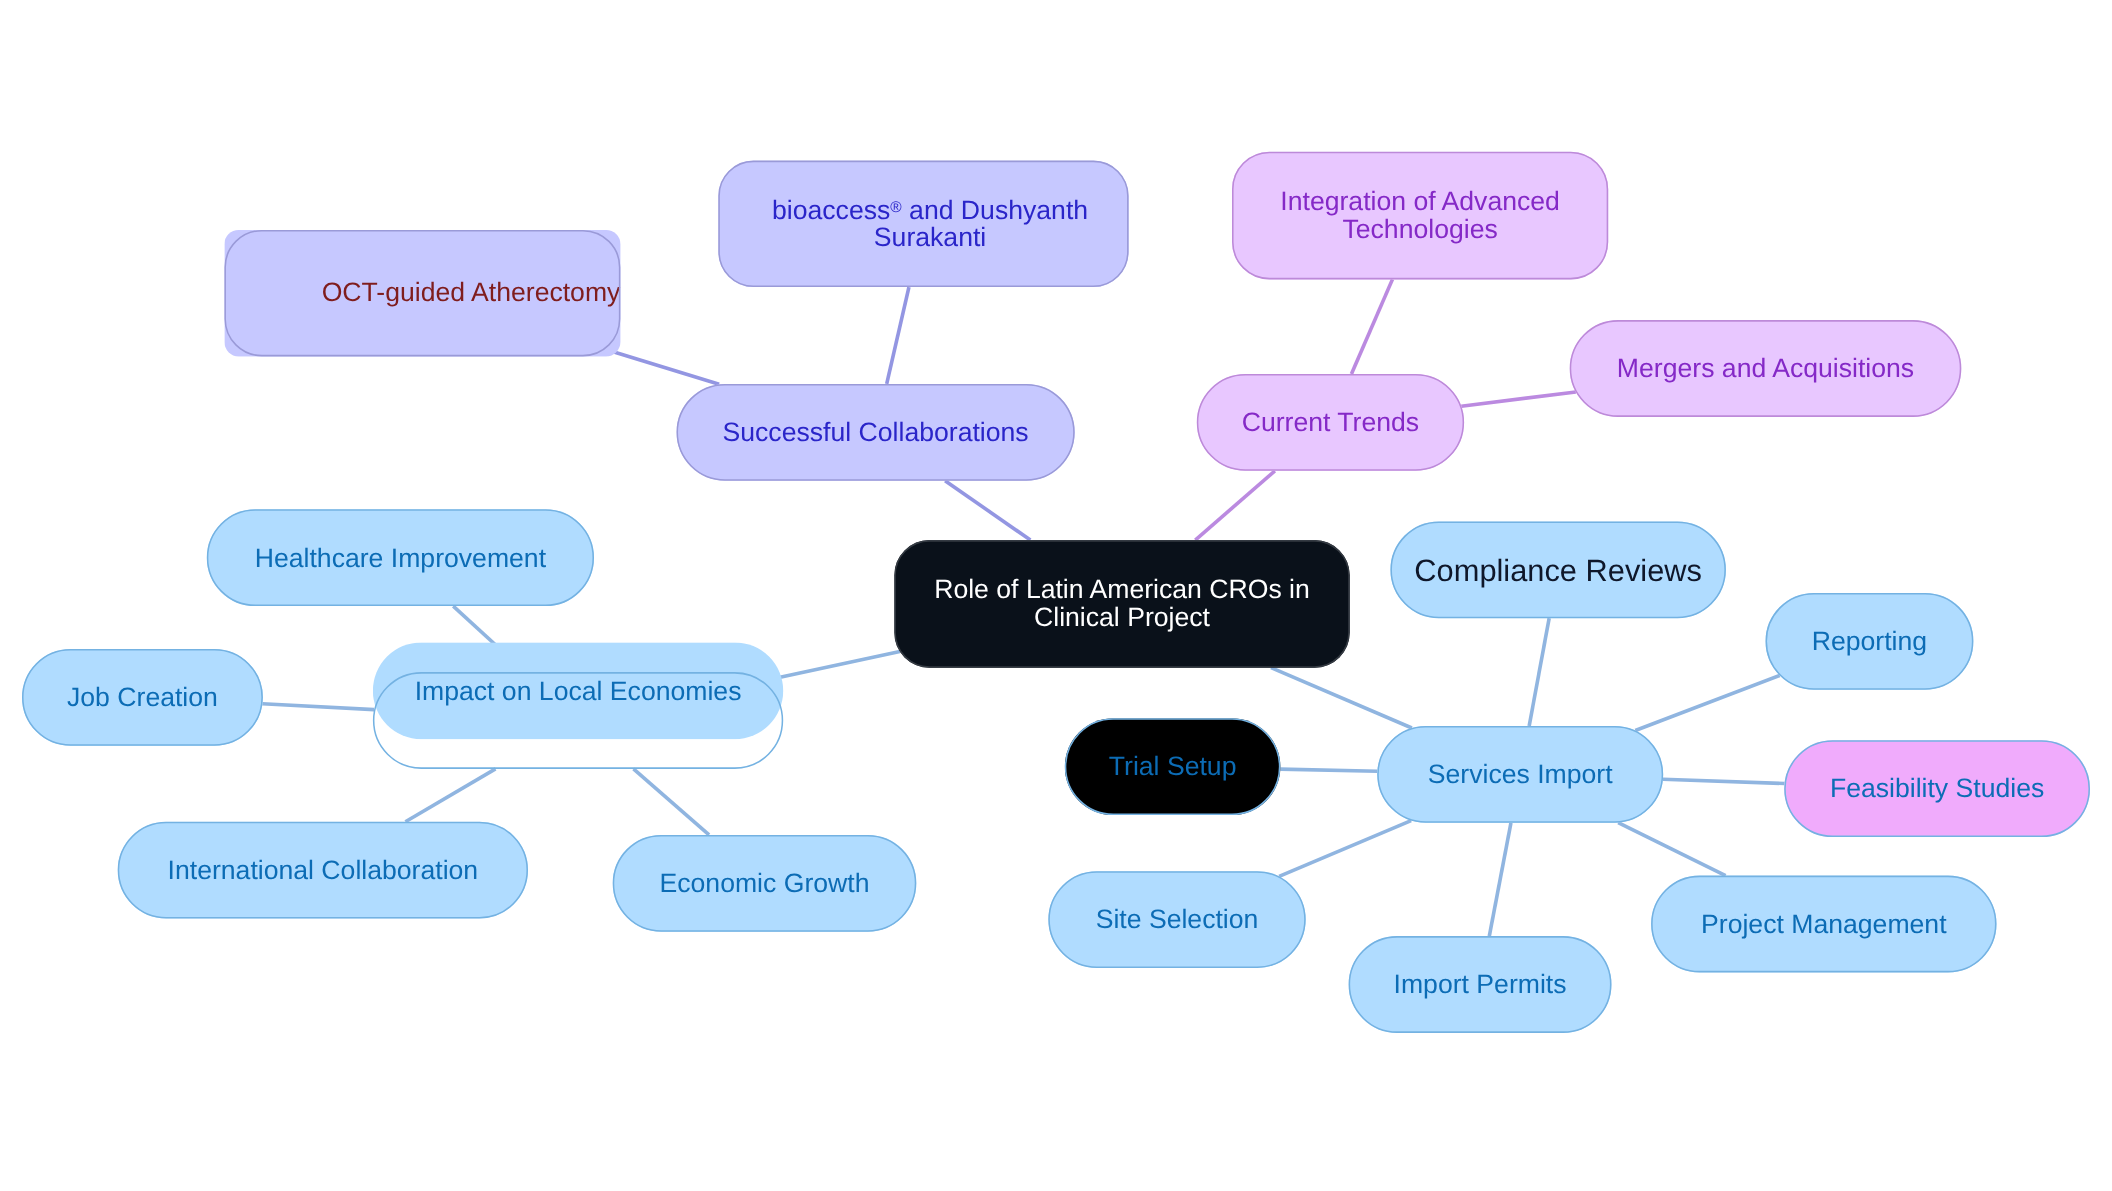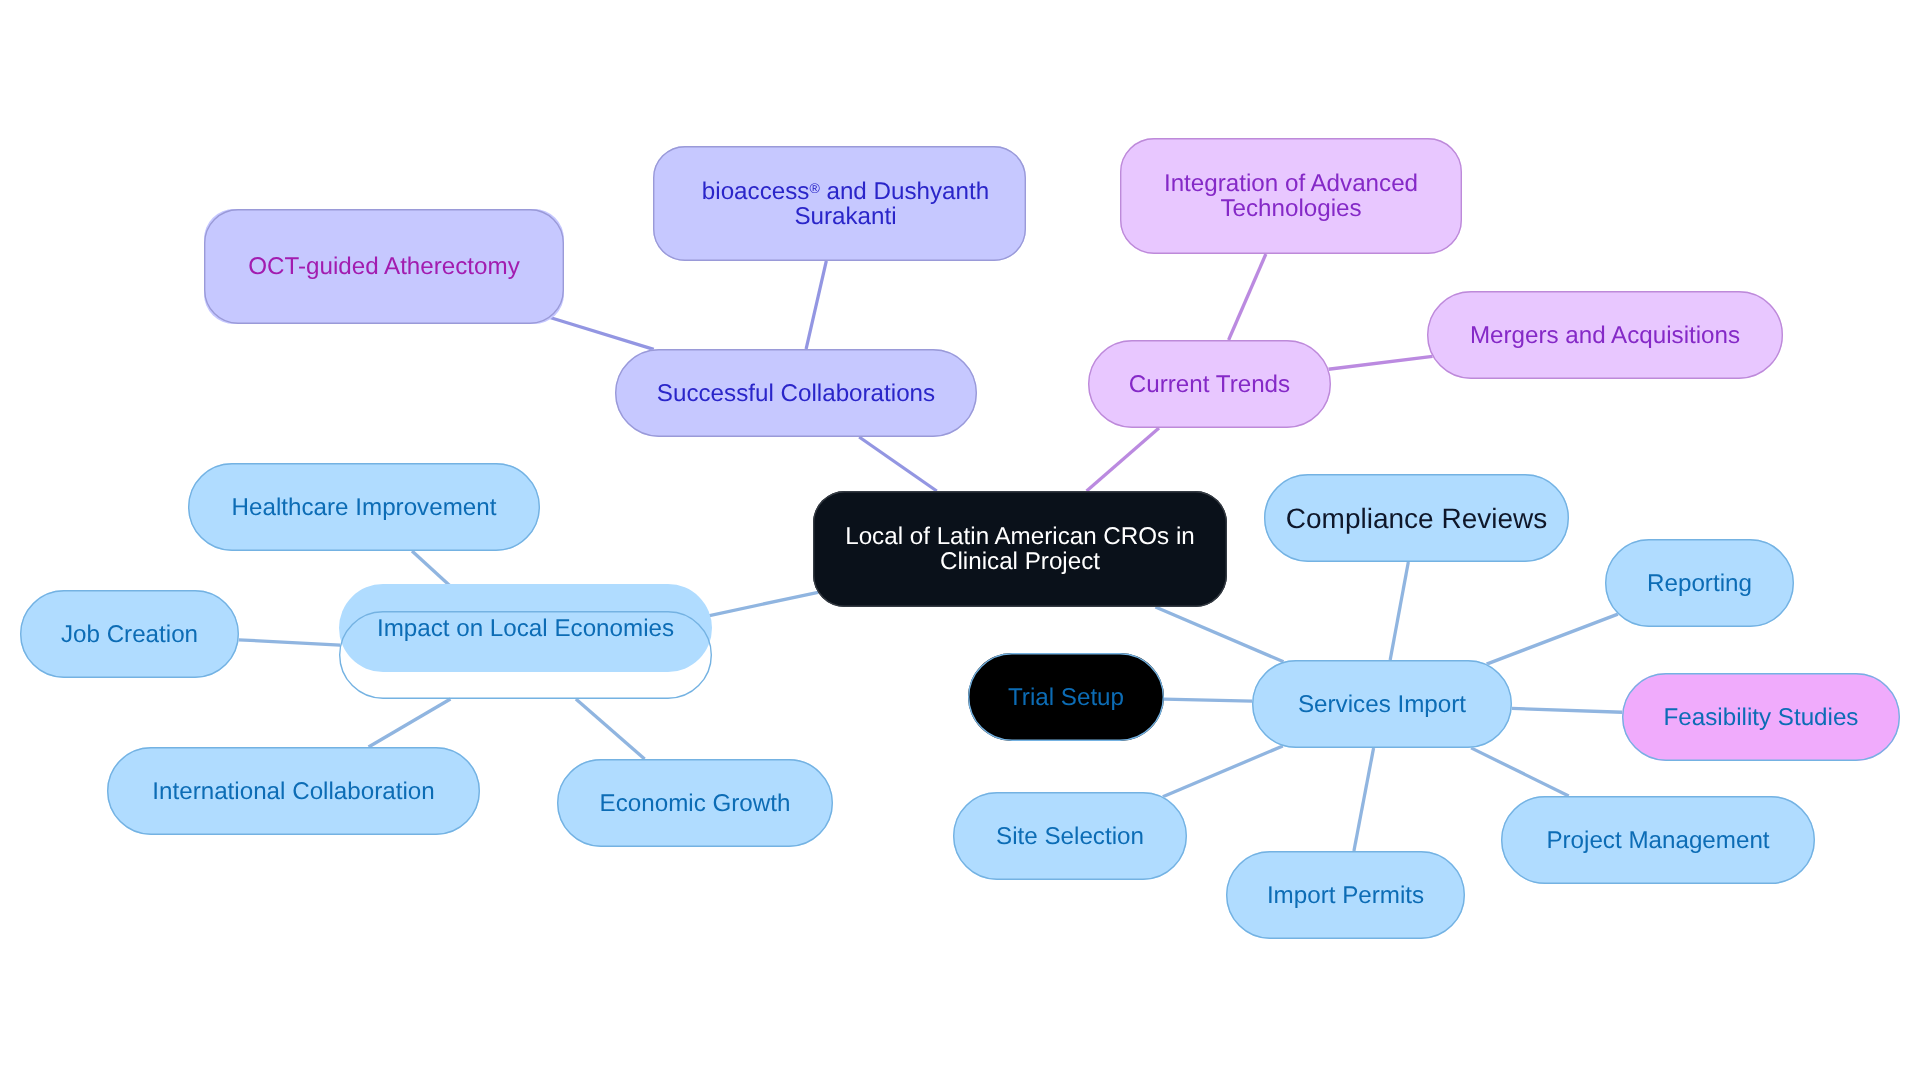--- a/index.html
+++ b/index.html
@@ -36,30 +36,30 @@
       <path d="M1486.6141530347895,664.1312991583951 L1617.8801301222552,614.1055252132508" stroke="#90b5e0" stroke-width="3.3" fill="none"></path>
       <path d="M1511.7742549576744,708.451359668733 L1622.2581169372304,712.241043588876" stroke="#90b5e0" stroke-width="3.3" fill="none"></path>
       <path d="M1252.094202290724,701.1223399241616 L1163.9464719913053,699.1697003289213" stroke="#90b5e0" stroke-width="3.3" fill="none"></path>
       <path d="M1282.7944497035378,745.9715789715802 L1162.8341962979555,796.7239938739419" stroke="#90b5e0" stroke-width="3.3" fill="none"></path>
       <path d="M1373.5916230366493,747.9999999999994 L1353.9083769633507,851.0000000000006" stroke="#90b5e0" stroke-width="3.3" fill="none"></path>
       <path d="M1471.0756915354707,747.892369742116 L1568.705882352942,796.0000000000005" stroke="#90b5e0" stroke-width="3.3" fill="none"></path>
     </svg>
   <div id="nodes">
       <div class="node theme-root" style="left: 813px; top: 491px; width: 414px; height: 116px; border-radius: 32px; background: rgb(10, 17, 26); color: rgb(255, 255, 255); font-size: 24.2px; line-height: 25px;">
         <span class="lbl">
-          <span class="line"><span>Local of Latin American CROs in</span></span>
+          <span class="line"><span>Role of Latin American CROs in</span></span>
           <span class="line"><span>Clinical Project</span></span>
         </span>
       </div>
       <div class="node theme-periwinkle" style="left: 615px; top: 349px; width: 362px; height: 88px; border-radius: 44px; background: rgb(198, 200, 255); color: rgb(42, 37, 201); font-size: 24.2px; line-height: 25px;">
         <span class="lbl">
           <span class="line"><span>Successful Collaborations</span></span>
         </span>
       </div>
-      <div class="node theme-periwinkle" style="left: 204px; top: 209px; width: 360px; height: 115px; border-radius: 30px; background: rgb(198, 200, 255); color: #a21caf; font-size: 24.2px; line-height: 25px;">
+      <div class="node theme-periwinkle" style="left: 204px; top: 209px; width: 360px; height: 115px; border-radius: 13px; background: rgb(198, 200, 255); color: #7f1d1d; font-size: 24.2px; line-height: 25px; text-align: right;">
         <span class="lbl">
           <span class="line"><span>OCT-guided Atherectomy</span></span>
         </span>
       </div>
       <div class="node theme-periwinkle" style="left: 653px; top: 146px; width: 373px; height: 115px; border-radius: 32px; background: rgb(198, 200, 255); color: rgb(42, 37, 201); font-size: 24.2px; line-height: 25px; padding-left: 12px;">
         <span class="lbl">
           <span class="line"><span>bioaccess</span><sup class="reg">®</sup><span> and Dushyanth</span></span>
           <span class="line"><span>Surakanti</span></span>
         </span>
       </div>

